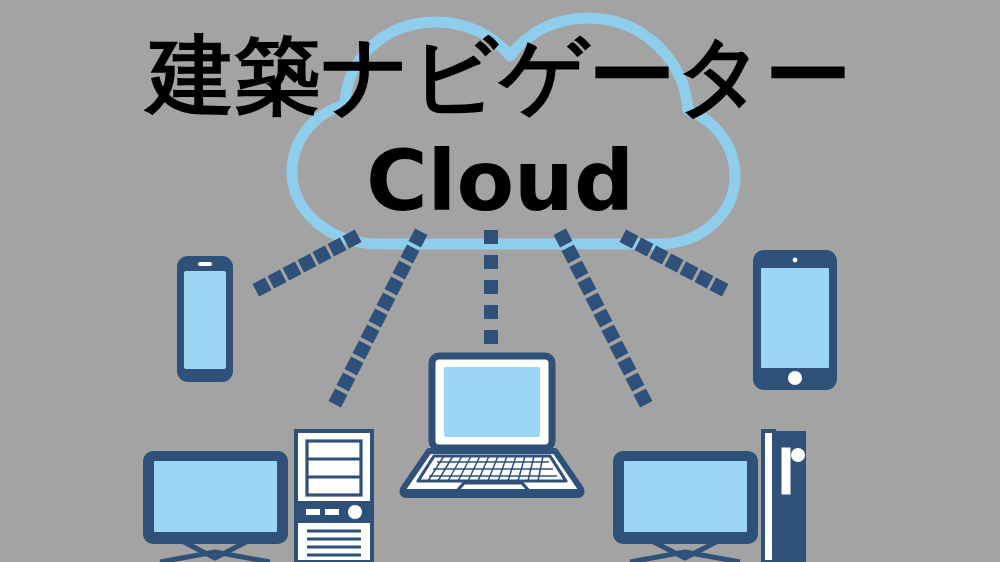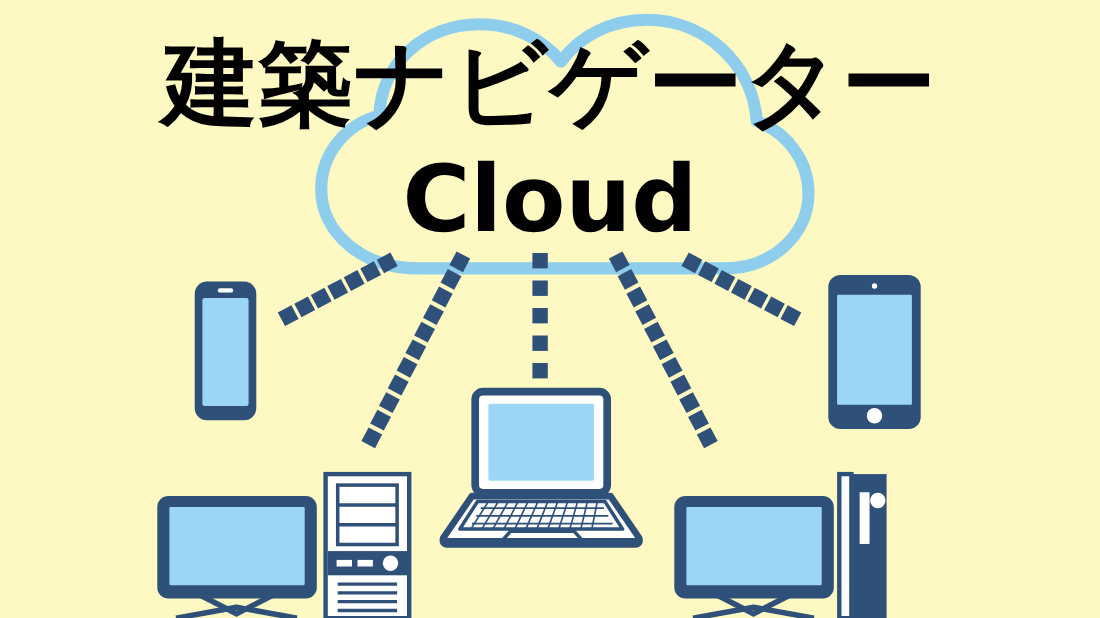--- a/index.html
+++ b/index.html
@@ -8,21 +8,21 @@
     padding: 0;
     background: #ffffff;
   }
   body {
     font-family: "Liberation Sans", "DejaVu Sans", sans-serif;
   }
   #stage {
     position: relative;
     width: 1000px;
     height: 562px;
-    background: #fef9c3;
+    background: #a3a3a3;
     overflow: hidden;
   }
   #diagram-svg {
     position: absolute;
     left: 0;
     top: 0;
     width: 1000px;
     height: 562px;
     display: block;
   }

